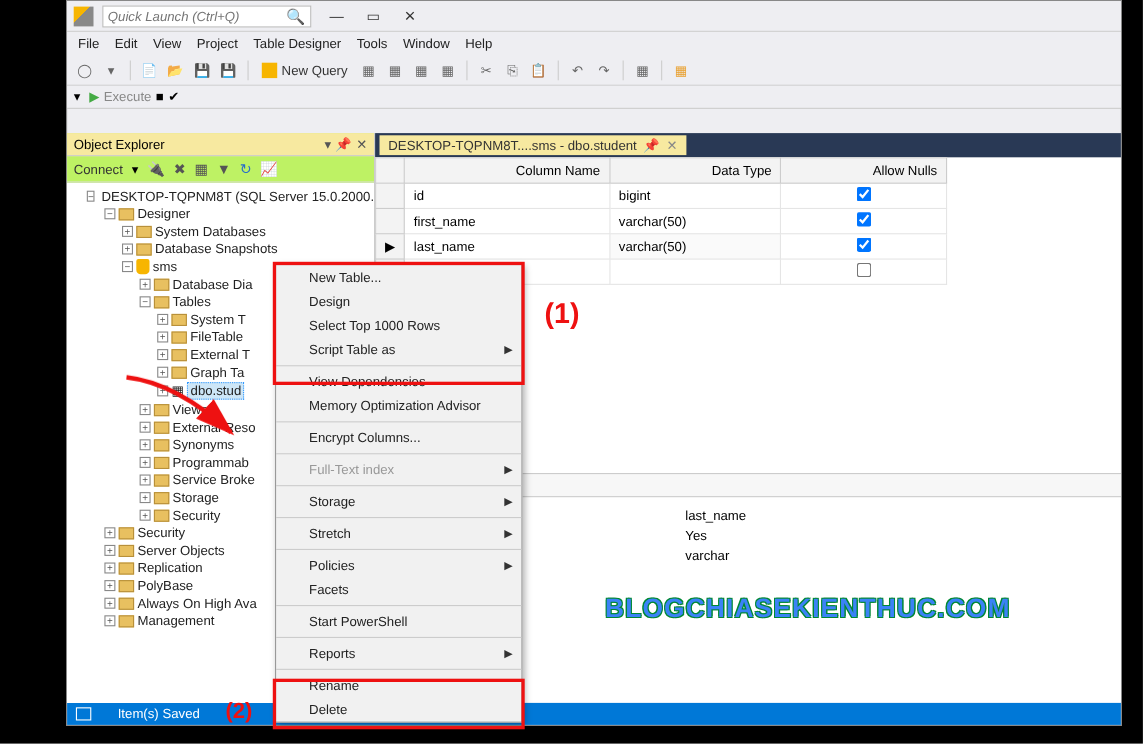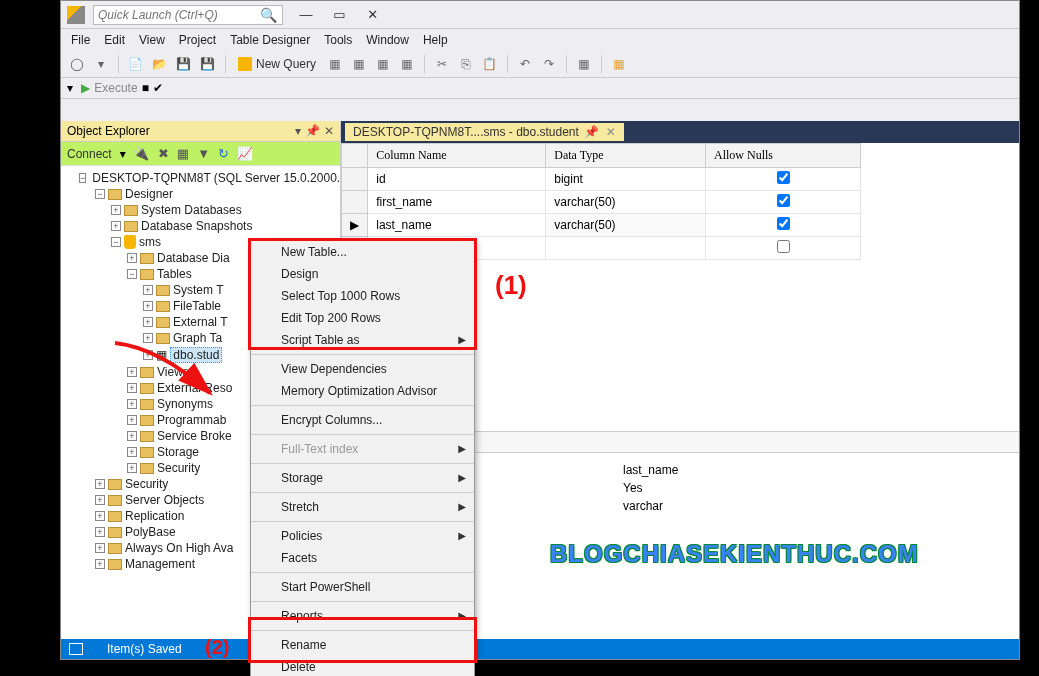--- a/index.html
+++ b/index.html
@@ -35,21 +35,21 @@
 .tree .exp { display:inline-block; width:10px; height:10px; border:1px solid #888; text-align:center; line-height:8px; font-size:9px; color:#555; cursor:pointer; }
 .tree .folder { display:inline-block; width:14px; height:11px; background:#e8c060; border:1px solid #b8903a; }
 .tree .db-icon { display:inline-block; width:12px; height:14px; background:#f7b500; border-radius:2px 2px 4px 4px; }
 .tree .selected { background:#cde6f7; border:1px dotted #3399ff; padding:0 2px; }
 .editor { flex:1; display:flex; flex-direction:column; background:#fff; }
 .tabstrip { background:#293955; display:flex; align-items:center; padding:0 4px; height:22px; }
 .tabstrip .tab { background:#f7e9a0; color:#333; padding:2px 8px; display:flex; align-items:center; gap:6px; font-size:11px; }
 .tabstrip .tab .pin { color:#a66; }
 .tabstrip .tab .close { color:#888; }
 .grid { border-collapse: collapse; width: 520px; margin: 0; background:#fff; }
-.grid th { background:#f3f3f3; border:1px solid #ccc; padding:4px 8px; font-weight:normal; text-align:left;font-family:Liberation Serif, serif; }
+.grid th { background:#f3f3f3; border:1px solid #ccc; padding:4px 8px; font-weight:normal; text-align:right; }
 .grid td { border:1px solid #e5e5e5; padding:3px 8px; }
 .grid .rowhead { width:26px; background:#f3f3f3; border:1px solid #ccc; }
 .grid .chk { text-align:center; }
 .grid .active-cell { border:1px dotted #666; background:#fafafa; }
 .props-header { border-top:1px solid #ccc; border-bottom:1px solid #ccc; padding:3px 8px; background:#f7f7f7; }
 .props-body { flex:1; padding:8px 12px; position:relative; }
 .props-body .pline { display:flex; gap:10px; padding:2px 0; }
 .props-body .plabel { width:260px; color:#333; }
 .statusbar { position:absolute; bottom:0; left:0; right:0; height:20px; background:#0078d7; color:#fff; display:flex; align-items:center; padding:0 8px; gap:24px; font-size:11px; }
 .statusbar .sb-icon { width:14px; height:12px; border:1px solid #fff; }
@@ -365,21 +365,20 @@
   <div class="statusbar">
     <span class="sb-icon"></span>
     <span>Item(s) Saved</span>
   </div>
 </div>
 
 <div class="context-menu" id="ctxmenu">
     <div class="cm-item">New Table...</div>
     <div class="cm-item">Design</div>
     <div class="cm-item">Select Top 1000 Rows</div>
-    <div class="cm-item">Edit Top 200 Rows</div>
     <div class="cm-item">Script Table as<span class="arrow">▶</span></div>
     <div class="cm-sep"></div>
     <div class="cm-item">View Dependencies</div>
     <div class="cm-item">Memory Optimization Advisor</div>
     <div class="cm-sep"></div>
     <div class="cm-item">Encrypt Columns...</div>
     <div class="cm-sep"></div>
     <div class="cm-item disabled">Full-Text index<span class="arrow">▶</span></div>
     <div class="cm-sep"></div>
     <div class="cm-item">Storage<span class="arrow">▶</span></div>

